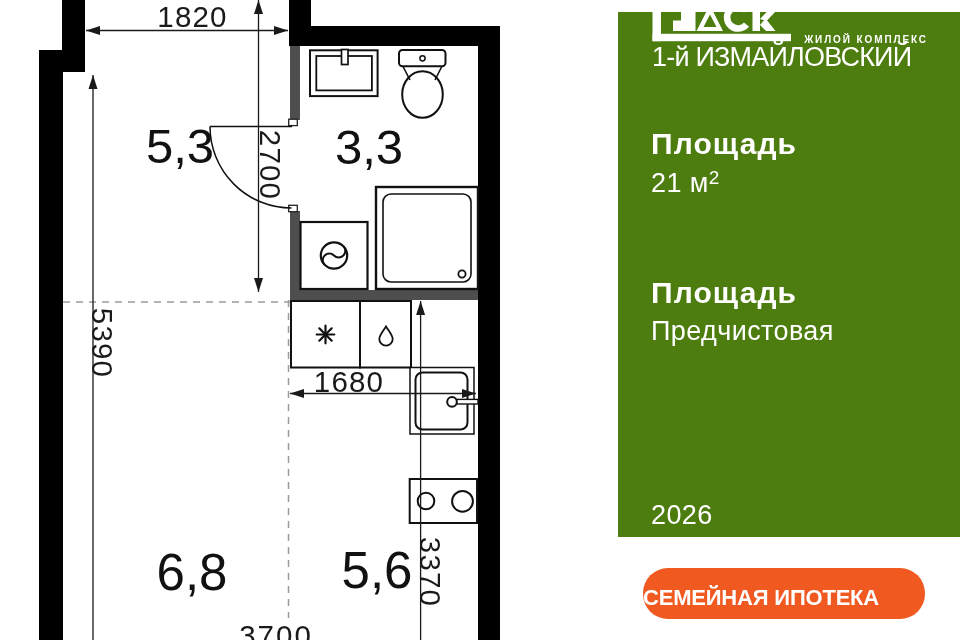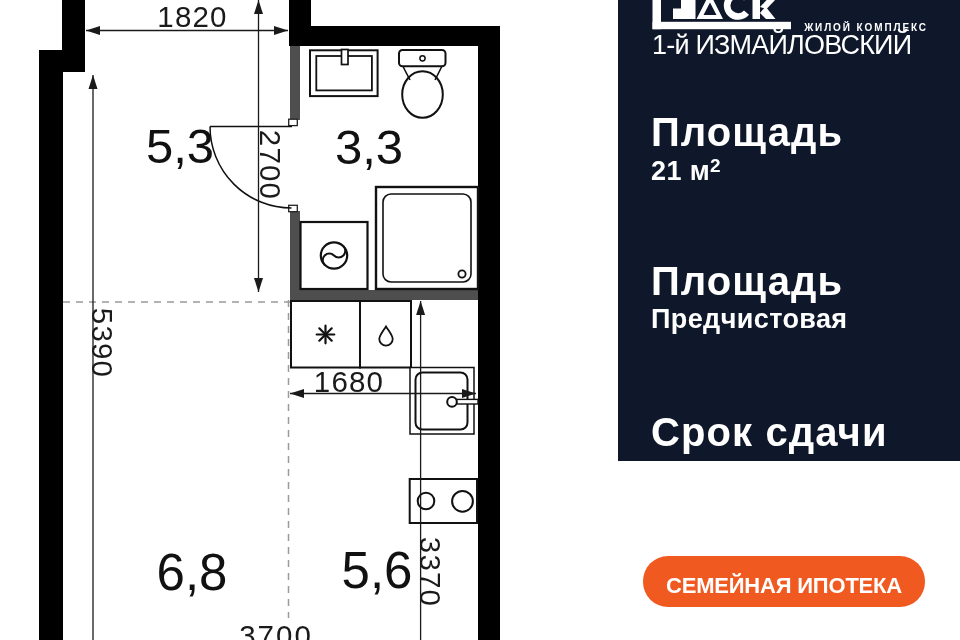--- a/index.html
+++ b/index.html
@@ -1,24 +1,24 @@
 <!DOCTYPE html>
 <html><head>
 <meta charset="utf-8">
 <style>
 html,body{margin:0;padding:0}
 #page{position:relative;width:960px;height:640px;background:#ffffff;overflow:hidden;font-family:"Liberation Sans",sans-serif}
 #plan{position:absolute;left:0;top:0}
-.panel{position:absolute;left:618px;top:0;width:342px;height:461px;background:#0f172a}
-.lbl{position:absolute;color:#fff;font-weight:bold;font-size:40px;line-height:30px;letter-spacing:1.1px;white-space:nowrap}
-.val{position:absolute;color:#fff;font-weight:bold;font-size:27px;line-height:27px;letter-spacing:0.4px;white-space:nowrap}
+.panel{position:absolute;left:618px;top:12px;width:342px;height:525px;background:#4d7c0f}
+.lbl{position:absolute;color:#fff;font-weight:bold;font-size:30px;line-height:30px;letter-spacing:1.1px;white-space:nowrap}
+.val{position:absolute;color:#fff;font-weight:normal;font-size:27px;line-height:27px;letter-spacing:0.4px;white-space:nowrap}
 .sup2{font-size:19px;position:relative;top:-8.5px;letter-spacing:0}
 .jk{position:absolute;right:32px;top:23px;text-align:right;color:#fff;font-weight:bold;font-size:10px;line-height:10px;letter-spacing:1.9px;white-space:nowrap}
 .izm{position:absolute;left:34px;top:32px;color:#fff;font-weight:normal;font-size:27px;line-height:27px;letter-spacing:-0.8px;white-space:nowrap}
-.btn{position:absolute;left:25px;top:556px;width:282px;height:51px;background:#f0591f;border-radius:25px;color:#fff;font-weight:bold;font-size:22px;line-height:59px;text-align:center;letter-spacing:-0.2px;white-space:nowrap}
+.btn{position:absolute;left:25px;top:556px;width:282px;height:51px;background:#f0591f;border-radius:25px;color:#fff;font-weight:bold;font-size:22px;line-height:59px;letter-spacing:-0.2px;white-space:nowrap}
 </style>
 </head>
 <body>
 <div id="page">
 
 <svg id="plan" width="960" height="640" viewBox="0 0 960 640">
 
   <rect x="63" y="0" width="227" height="302" fill="#ffffff"></rect>
 
   <rect x="300" y="46" width="178" height="244" fill="#ffffff"></rect>
@@ -171,20 +171,19 @@
   <div class="izm">1-й ИЗМАЙЛОВСКИЙ</div>
 
   <div class="lbl" style="left:33px;top:117px">Площадь</div>
 
   <div class="val" style="left:33px;top:158px">21 м<span class="sup2">2</span></div>
 
   <div class="lbl" style="left:33px;top:266px">Площадь</div>
 
   <div class="val" style="left:33px;top:306px">Предчистовая</div>
 
-  <div class="lbl" style="left:33px;top:417px">Срок сдачи</div>
 
 
   <div class="val" style="left:33px;top:490px">2026</div>
 
   <div class="btn">СЕМЕЙНАЯ ИПОТЕКА</div>
 </div>
 </div>
 
 </body></html>

